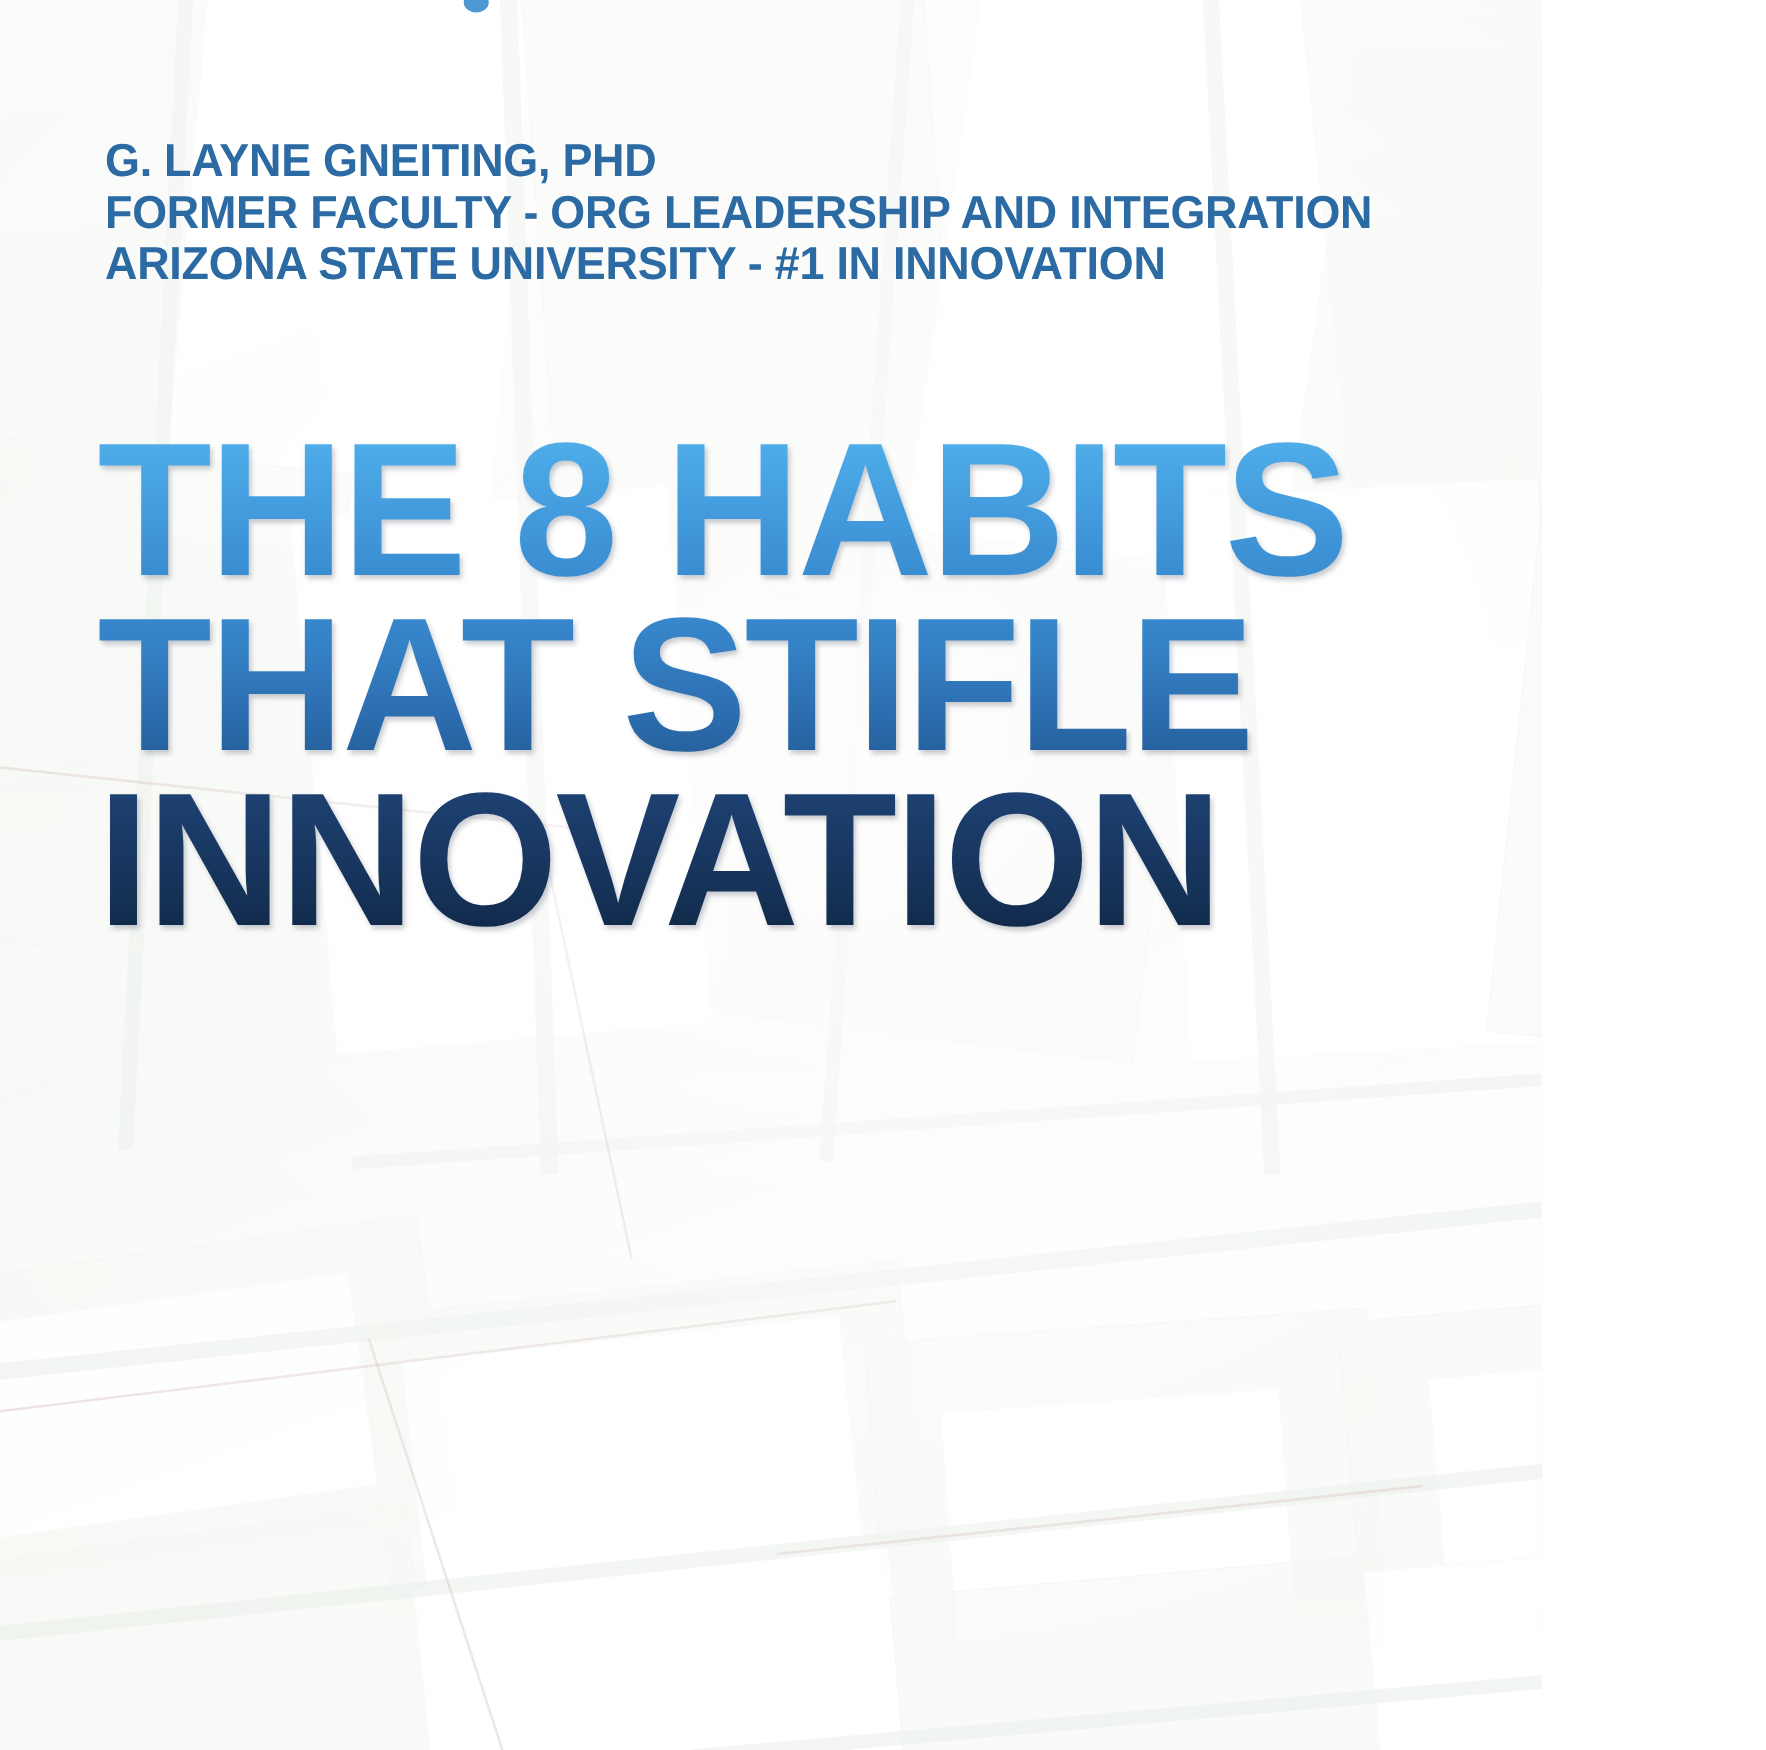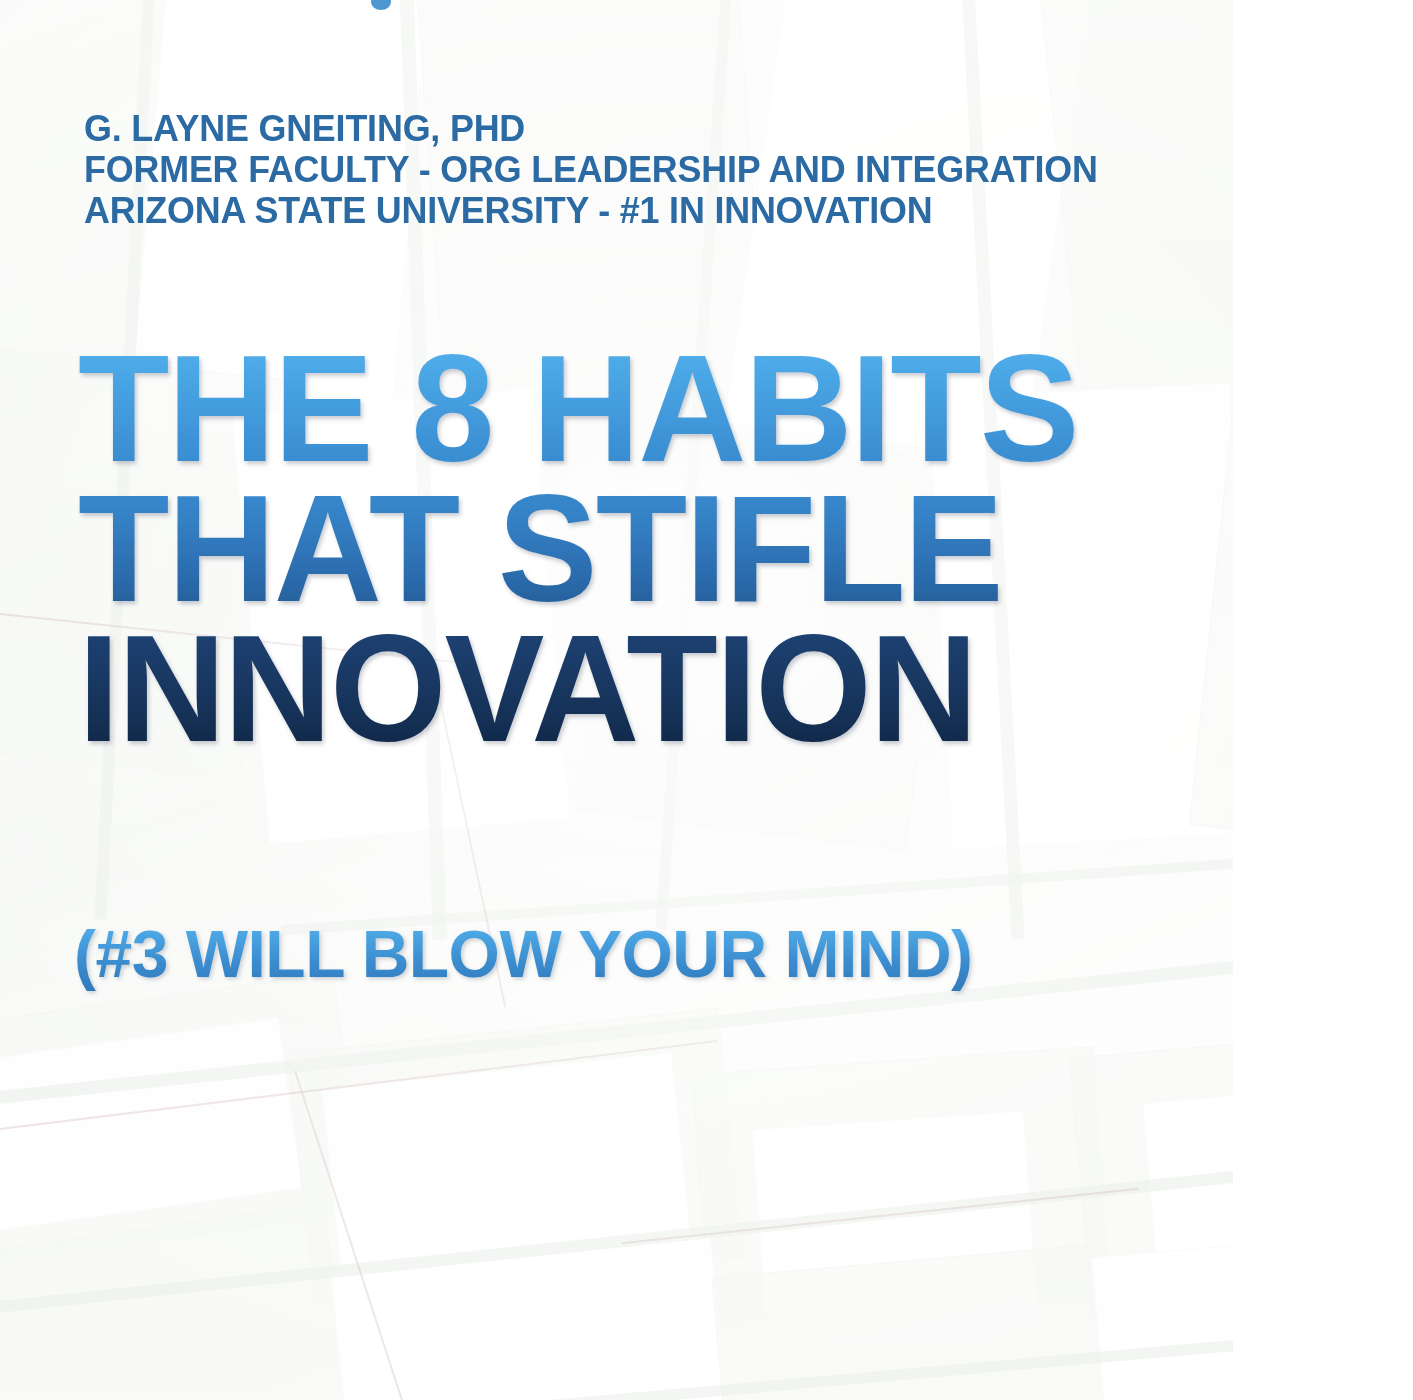--- a/index.html
+++ b/index.html
@@ -219,16 +219,15 @@
       <div class="byline-line">FORMER FACULTY - ORG LEADERSHIP AND INTEGRATION</div>
       <div class="byline-line">ARIZONA STATE UNIVERSITY - #1 IN INNOVATION</div>
     </div>
 
     <div class="headline">
       <div class="hl-line hl-line-1">THE 8 HABITS</div>
       <div class="hl-line hl-line-2">THAT STIFLE</div>
       <div class="hl-line hl-line-3">INNOVATION</div>
     </div>
 
-    <div class="subhead">(#3 WILL BLOW YOUR MIND)</div>
 
   </div>
 </div>
 
 </body></html>

